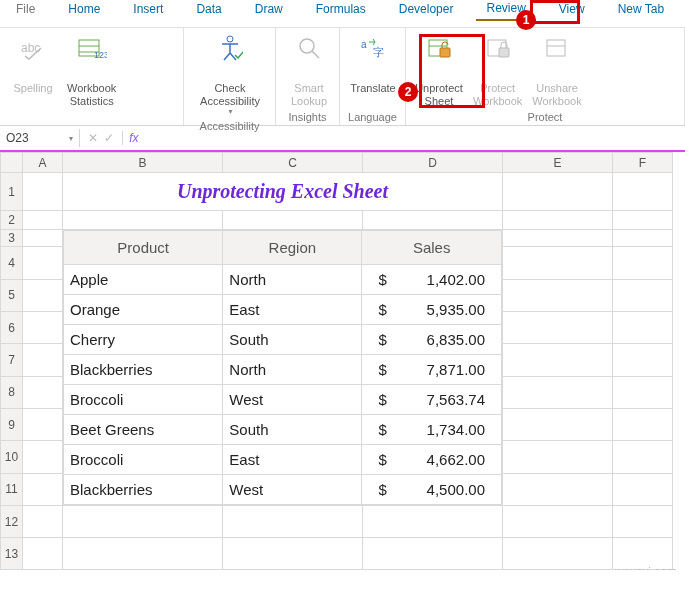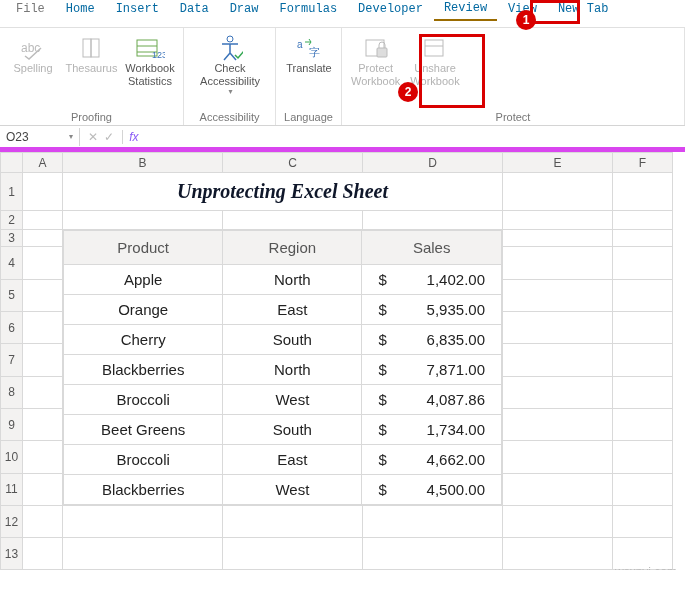--- a/index.html
+++ b/index.html
@@ -10,24 +10,23 @@
     background: #fff;
     color: #333;
     width: 685px;
     position: relative;
   }
   
   .tabs {
     display: flex;
     align-items: center;
     padding: 4px 6px 13px 6px;
-    gap: 1px;
+    gap: 13px;
     border-bottom: 1px solid #e0e0e0;
     height: 28px;
-    font-family: Liberation Mono, monospace;
   }
   .tabs .tab {
     padding: 4px 10px;
     cursor: pointer;
     color: #0369a1;
   }
   .tabs .tab.active {
     border-bottom: 2px solid #9a6b00;
   }
   .tabs .tab.file {
@@ -67,21 +66,21 @@
     cursor: pointer;
     position: relative;
   }
   .rbtn.disabled { color: #b3b3b3; }
   .rbtn .ico {
     width: 32px;
     height: 28px;
     display: flex;
     align-items: center;
     justify-content: center;
-    margin-bottom: 0;
+    margin-bottom: 20px;
   }
   .rbtn .lbl span { display: block; }
   .group-label {
     text-align: center;
     font-size: 11px;
     color: #777;
     padding: 2px 0 0 0;
   }
   .caret {
     font-size: 8px;
@@ -102,21 +101,21 @@
     color: #fff;
     font-weight: bold;
     font-size: 12px;
     display: flex; align-items:center; justify-content:center;
     z-index: 50;
   }
   
   .fbar {
     display: flex;
     align-items: center;
-    border-bottom: 5px solid #d946ef;
+    border-bottom: 2px solid #d946ef;
     height: 26px;
     background: #fff;
   }
   .namebox {
     width: 80px;
     border-right: 1px solid #d4d4d4;
     padding: 2px 6px;
     display:flex; align-items:center; justify-content:space-between;
     font-size:12px; color:#444;
   }
@@ -158,42 +157,41 @@
     min-height:29px;
     display:flex;
     align-items:center;
   }
   
   .title-text {
     font-family: Georgia, "Times New Roman", serif;
     font-style: italic;
     font-weight: bold;
     font-size: 20px;
-    color:#0f172a;
+    color:#6d28d9;
     width:100%; text-align:center;
     padding:6px 0;
   }
   
   .data-table {
     border-collapse: collapse;
     width: 100%;
     font-size: 15px;
   }
   .data-table th {
     background:#5b625f;
     color:#fff;
     font-weight:bold;
     text-align:center;
     border:1px solid #333;
     padding:8px 6px;
   }
   .data-table td {
     border:1px solid #333;
     padding:6px 6px;
-    text-align:center;
     background:#fff;
     color:#222;
   }
   .sales-cell {
     display:flex; justify-content:space-between;
     padding:0 10px;
   }
   .watermark {
     position:absolute;
     right:8px; top:565px;
@@ -228,47 +226,35 @@
         <div class="ico">
           <svg width="28" height="24">
               <text x="2" y="16" font-size="12" fill="#bbb">abc</text>
               <path d="M6 20 L10 23 L22 12" stroke="#bbb" fill="none" stroke-width="1.5"></path>
             </svg>
         </div>
         <div class="lbl">
             <span>Spelling</span>
           </div>
       </div>
-      <div class="rbtn disabled">
-        <div class="ico">
-          <svg width="28" height="24">
-              <rect x="5" y="3" width="8" height="18" fill="none" stroke="#bbb"></rect>
-              <rect x="13" y="3" width="8" height="18" fill="none" stroke="#bbb"></rect>
-            </svg>
-        </div>
-        <div class="lbl">
-            <span>Thesaurus</span>
-          </div>
-      </div>
       <div class="rbtn">
         <div class="ico">
           <svg width="30" height="24">
               <rect x="2" y="4" width="20" height="16" fill="none" stroke="#6aa84f"></rect>
               <line x1="2" y1="10" x2="22" y2="10" stroke="#6aa84f"></line>
               <line x1="2" y1="16" x2="22" y2="16" stroke="#6aa84f"></line>
               <text x="17" y="22" font-size="9" fill="#3b73b9">123</text>
             </svg>
         </div>
         <div class="lbl">
             <span>Workbook</span>
             <span>Statistics</span>
           </div>
       </div>
     </div>
-    <div class="group-label">Proofing</div>
   </div>
 
   <div class="group" style="width:92px;">
     <div class="group-buttons">
       <div class="rbtn" style="min-width:80px;">
         <div class="ico">
           <svg width="26" height="26">
               <circle cx="13" cy="4" r="3" fill="none" stroke="#3b73b9"></circle>
               <path d="M5 9 L21 9 M13 9 L13 18 M13 18 L7 25 M13 18 L19 25" stroke="#3b73b9" fill="none" stroke-width="1.5"></path>
               <path d="M18 20 L21 23 L27 16" stroke="#34a853" fill="none" stroke-width="1.5"></path>
@@ -279,20 +265,37 @@
             <span>
               <span>Accessibility</span> 
               <span class="caret">▾</span>
             </span>
           </div>
       </div>
     </div>
     <div class="group-label">Accessibility</div>
   </div>
 
+  <div class="group" style="width:64px;">
+    <div class="group-buttons">
+      <div class="rbtn disabled">
+        <div class="ico">
+          <svg width="24" height="24">
+              <circle cx="10" cy="10" r="7" fill="none" stroke="#bbb" stroke-width="1.5"></circle>
+              <line x1="15" y1="15" x2="22" y2="22" stroke="#bbb" stroke-width="1.5"></line>
+            </svg>
+        </div>
+        <div class="lbl">
+            <span>Smart</span>
+            <span>Lookup</span>
+          </div>
+      </div>
+    </div>
+    <div class="group-label">Insights</div>
+  </div>
 
   <div class="group" style="width:66px;">
     <div class="group-buttons">
       <div class="rbtn">
         <div class="ico">
           <svg width="28" height="24">
               <text x="2" y="12" font-size="10" fill="#3b73b9">a</text>
               <text x="14" y="20" font-size="11" fill="#3b73b9">字</text>
               <path d="M10 6 L16 6 L14 3 M16 6 L14 9" stroke="#34a853" fill="none"></path>
             </svg>
@@ -300,20 +303,34 @@
         <div class="lbl">
             <span>Translate</span>
           </div>
       </div>
     </div>
     <div class="group-label">Language</div>
   </div>
 
   <div class="group" style="flex:1;">
     <div class="group-buttons">
+      <div class="rbtn">
+        <div class="ico">
+          <svg width="28" height="24">
+              <rect x="4" y="4" width="18" height="16" fill="none" stroke="#6aa84f"></rect>
+              <line x1="4" y1="10" x2="22" y2="10" stroke="#6aa84f"></line>
+              <rect x="15" y="12" width="10" height="9" rx="1" fill="#e8a33d" stroke="#b8781a"></rect>
+              <path d="M17 12 v-3 a3 3 0 0 1 6 0" fill="none" stroke="#b8781a"></path>
+            </svg>
+        </div>
+        <div class="lbl">
+            <span>Unprotect</span>
+            <span>Sheet</span>
+          </div>
+      </div>
       <div class="rbtn disabled">
         <div class="ico">
           <svg width="28" height="24">
               <rect x="4" y="4" width="18" height="16" fill="none" stroke="#bbb"></rect>
               <rect x="15" y="12" width="10" height="9" rx="1" fill="#ddd" stroke="#bbb"></rect>
               <path d="M17 12 v-3 a3 3 0 0 1 6 0 v3" fill="none" stroke="#bbb"></path>
             </svg>
         </div>
         <div class="lbl">
             <span>Protect</span>
@@ -439,21 +456,21 @@
                       <span>7,871.00</span>
                     </div>
                   </td>
                 </tr>
                 <tr>
                   <td>Broccoli</td>
                   <td>West</td>
                   <td>
                     <div class="sales-cell">
                       <span>$</span>
-                      <span>4,087.86</span>
+                      <span>7,563.74</span>
                     </div>
                   </td>
                 </tr>
                 <tr>
                   <td>Beet Greens</td>
                   <td>South</td>
                   <td>
                     <div class="sales-cell">
                       <span>$</span>
                       <span>1,734.00</span>

